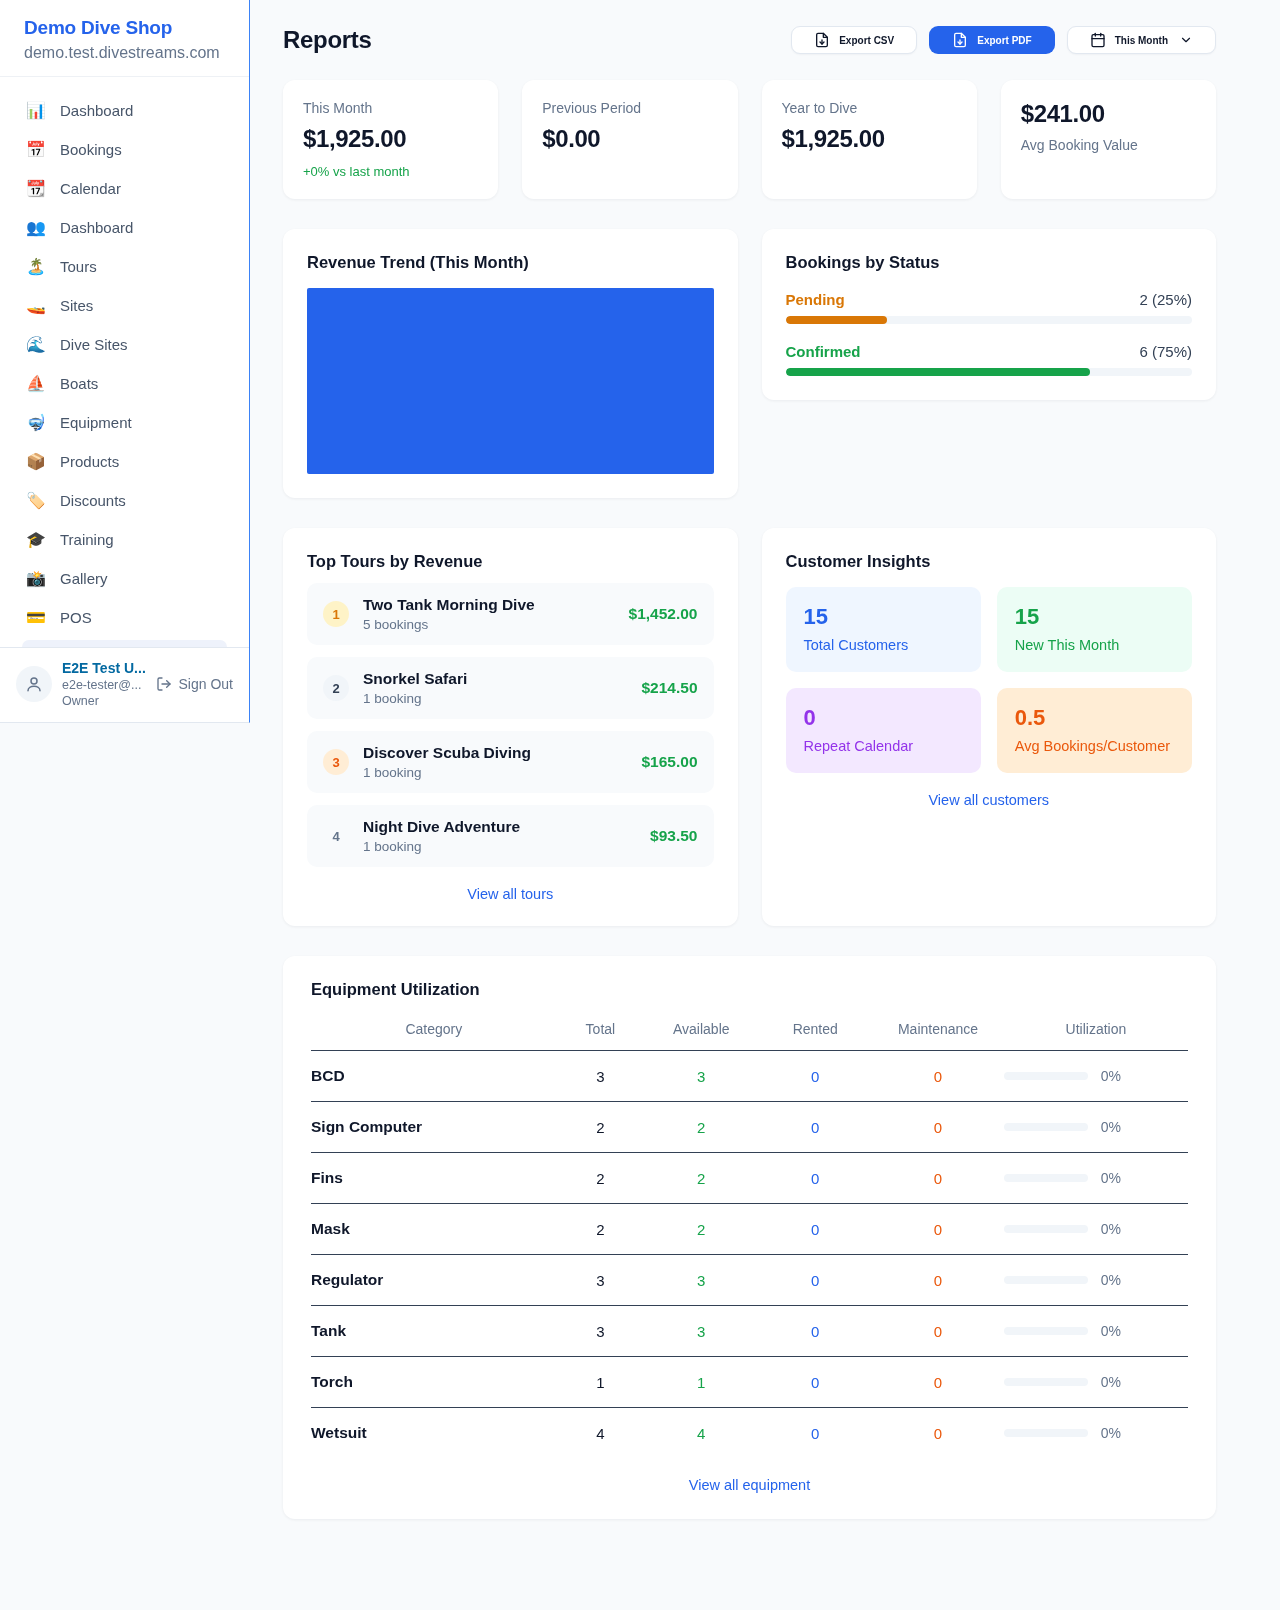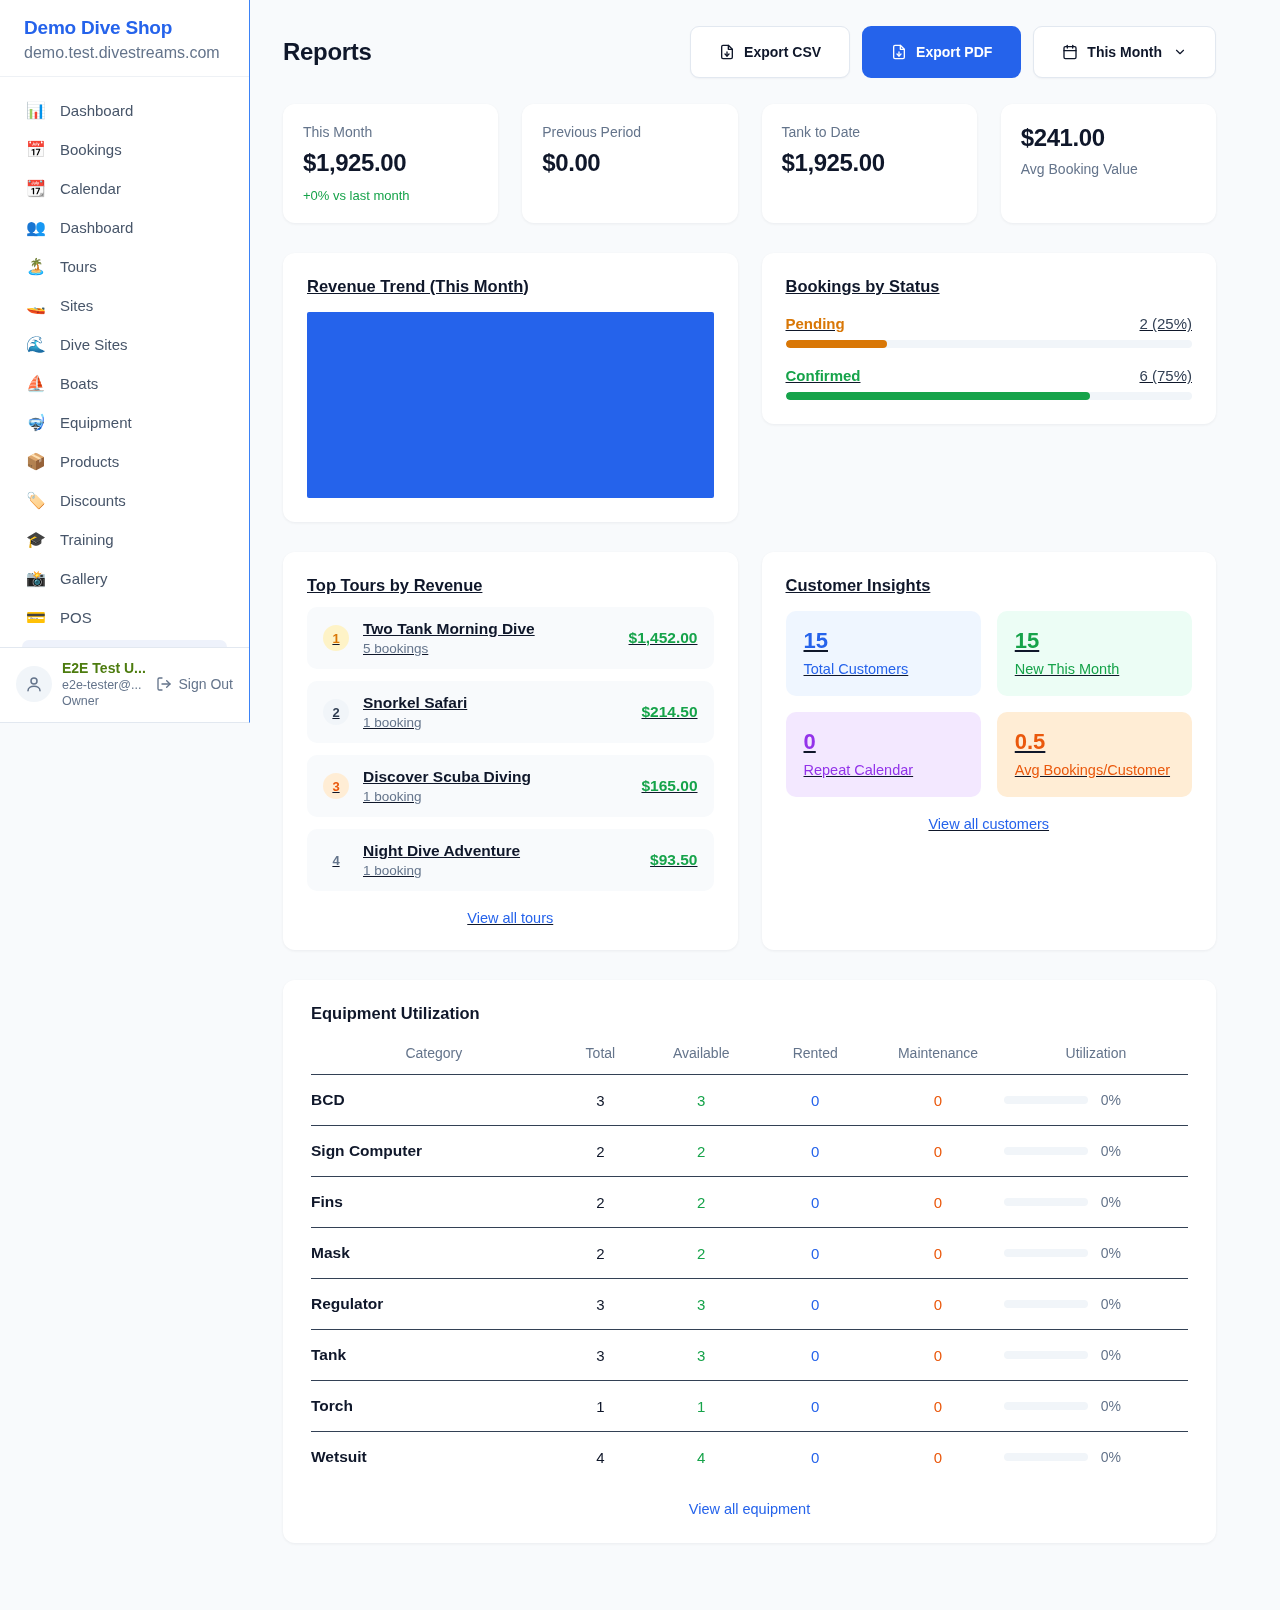--- a/index.html
+++ b/index.html
@@ -14,46 +14,46 @@
   .brand-domain { color: #64748b; font-size: 16px; margin-top: 5px; }
   .nav { padding: 14px 12px 0; }
   .nav-item { display: flex; align-items: center; gap: 14px; padding: 10px 14px;
               border-radius: 8px; color: #475569; font-size: 15px; cursor: pointer; }
   .nav-icon { width: 20px; font-size: 16px; text-align: center; flex: 0 0 20px; }
   .nav-active-partial { height: 7px; margin: 3px 10px 0; background: #eef2fb; border-radius: 8px 8px 0 0; }
   .user-box { border-top: 1px solid #e2e8f0; padding: 12px 16px 14px; display: flex; align-items: center; }
   .avatar { width: 36px; height: 36px; border-radius: 50%; background: #f1f5f9; flex: 0 0 36px;
             display: flex; align-items: center; justify-content: center; color: #64748b; }
   .user-meta { margin-left: 10px; min-width: 0; }
-  .user-name { font-size: 14px; font-weight: 700; color: #4d7c0f; white-space: nowrap; }
+  .user-name { font-size: 14px; font-weight: 700; color: #0369a1; white-space: nowrap; }
   .user-email, .user-role { font-size: 12.5px; color: #64748b; margin-top: 2px; white-space: nowrap; }
   .signout { margin-left: auto; display: flex; align-items: center; gap: 7px; color: #64748b;
              font-size: 14px; cursor: pointer; white-space: nowrap; }
 
   
   .main { margin-left: 251px; padding: 26px 64px 44px 32px; }
   .page-header { display: flex; align-items: center; justify-content: space-between; margin-bottom: 26px; }
   .page-title { font-size: 24px; font-weight: 700; letter-spacing: -0.3px; }
   .header-actions { display: flex; gap: 12px; }
-  .btn { display: inline-flex; align-items: center; gap: 9px; height: 52px; padding: 0 28px;
-         border-radius: 9px; font-size: 14px; font-weight: 600; cursor: pointer; border: 1px solid transparent; }
+  .btn { display: inline-flex; align-items: center; gap: 9px; height: 28px; padding: 0 22px;
+         border-radius: 9px; font-size: 10px; font-weight: 600; cursor: pointer; border: 1px solid transparent; }
   .btn-outline { background: #fff; border-color: #e2e8f0; color: #0f172a; box-shadow: 0 1px 2px rgba(15,23,42,.04); }
   .btn-primary { background: #2563eb; color: #fff; }
   .chevron { margin-left: 2px; }
 
   .stats-grid { display: grid; grid-template-columns: repeat(4, 1fr); gap: 24px; margin-bottom: 30px; }
   .card { background: #fff; border-radius: 12px; box-shadow: 0 1px 3px rgba(15,23,42,.06); }
   .stat-card { padding: 20px; }
   .stat-label { font-size: 14px; color: #64748b; }
   .stat-value { font-size: 24px; font-weight: 800; letter-spacing: -0.4px; margin-top: 9px; }
   .stat-delta { font-size: 13px; color: #16a34a; margin-top: 11px; }
   .stat-card.value-first .stat-value { margin-top: 0; }
   .stat-card.value-first .stat-label { margin-top: 9px; }
 
-  .two-col { display: grid; grid-template-columns: 1fr 1fr; gap: 24px; margin-bottom: 30px; text-decoration: underline; }
+  .two-col { display: grid; grid-template-columns: 1fr 1fr; gap: 24px; margin-bottom: 30px; }
   .two-col.align-top { align-items: start; }
   .panel { padding: 24px; }
   .panel-title { font-size: 16.5px; font-weight: 700; }
 
   .chart-area { margin-top: 16px; height: 186px; border-radius: 2px; }
 
   .status-row { margin-top: 19px; }
   .status-line { display: flex; justify-content: space-between; align-items: baseline; font-size: 15px; }
   .status-label { font-weight: 600; }
   .status-val { color: #334155; }
@@ -223,21 +223,21 @@
     <div class="card stat-card">
       <div class="stat-label">This Month</div>
       <div class="stat-value">$1,925.00</div>
       <div class="stat-delta">+0% vs last month</div>
     </div>
     <div class="card stat-card">
       <div class="stat-label">Previous Period</div>
       <div class="stat-value">$0.00</div>
     </div>
     <div class="card stat-card">
-      <div class="stat-label">Tank to Date</div>
+      <div class="stat-label">Year to Dive</div>
       <div class="stat-value">$1,925.00</div>
     </div>
     <div class="card stat-card value-first">
       <div class="stat-value">$241.00</div>
       <div class="stat-label">Avg Booking Value</div>
     </div>
   </div>
 
   <div class="two-col align-top">
     <div class="card panel">

